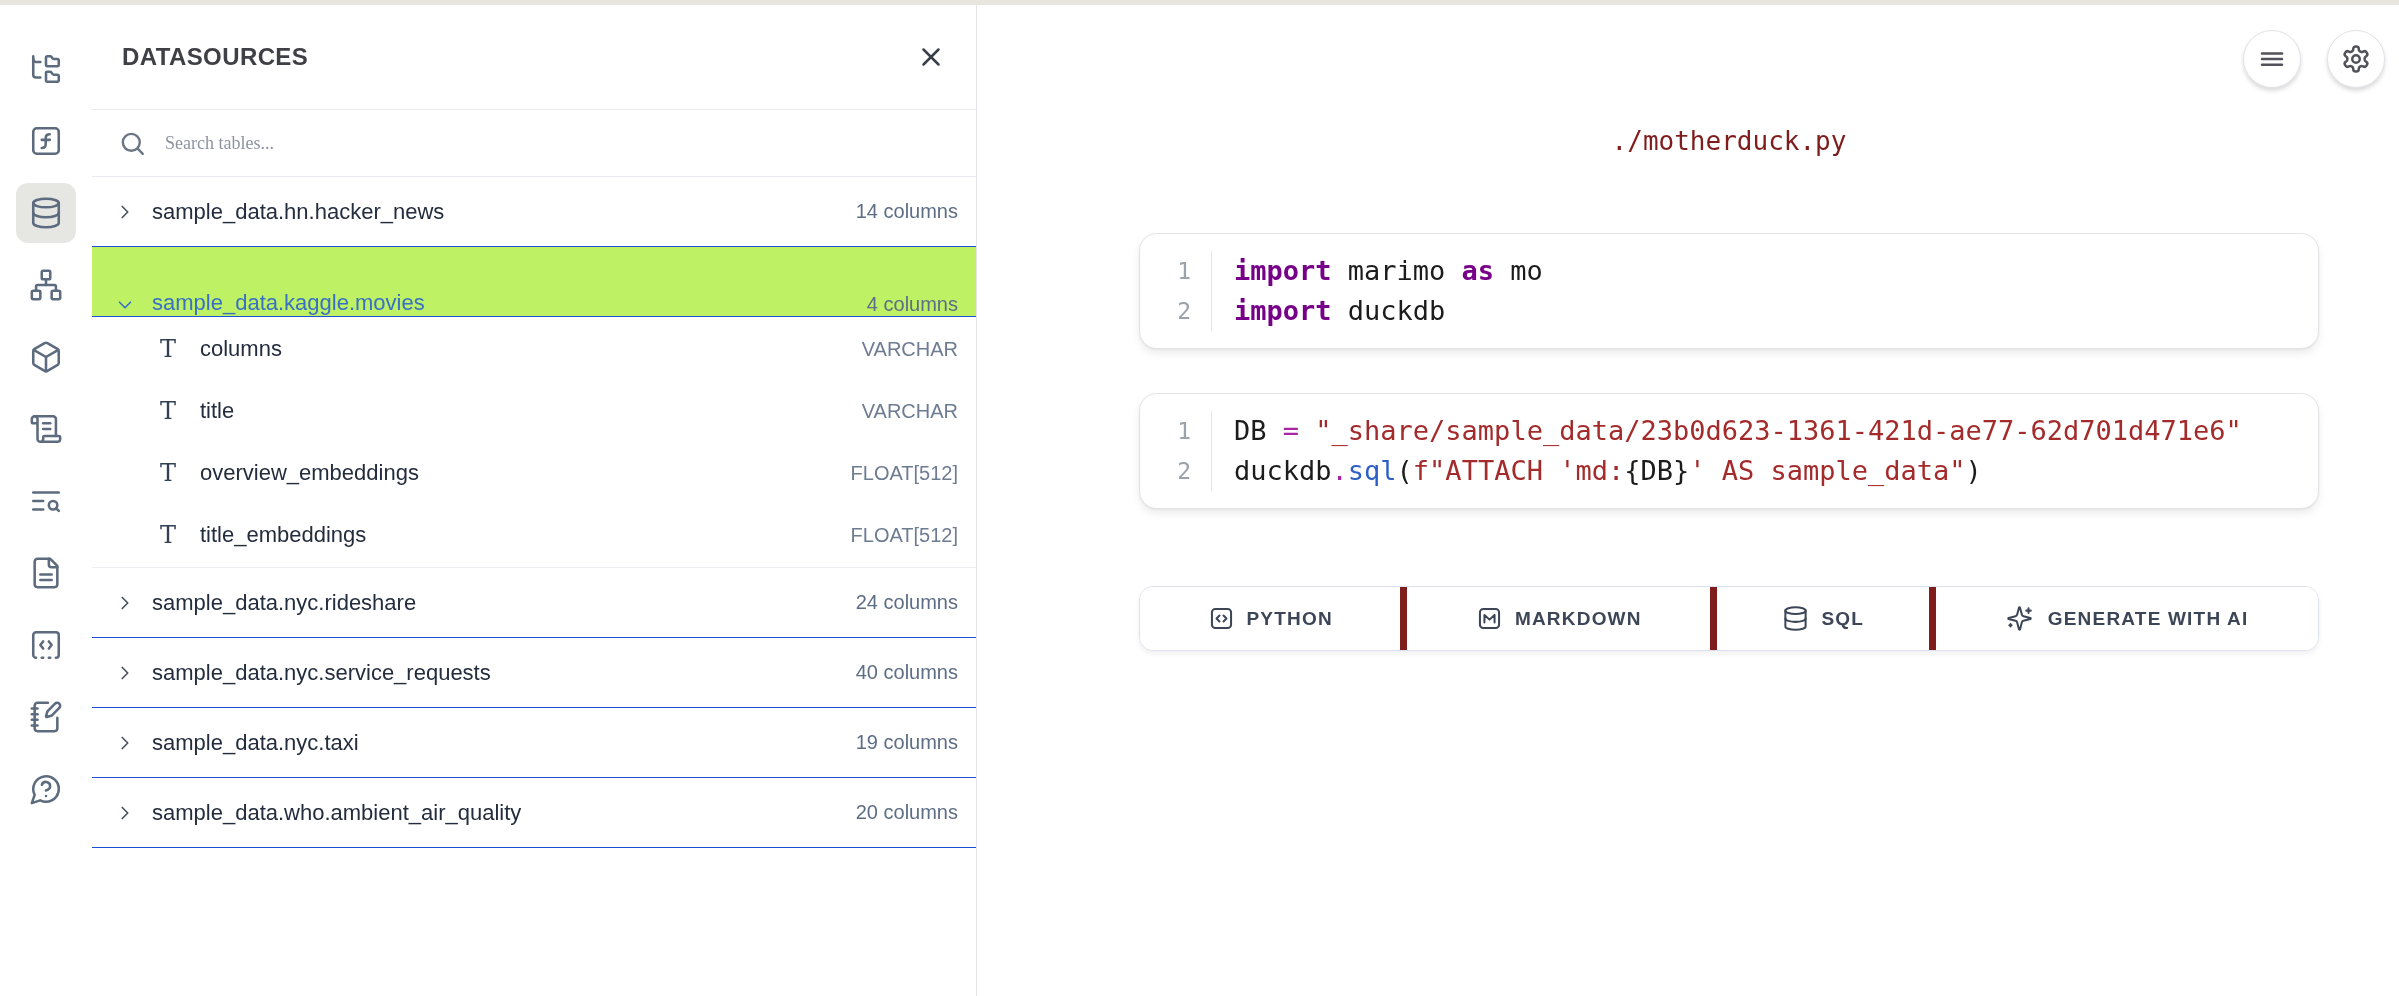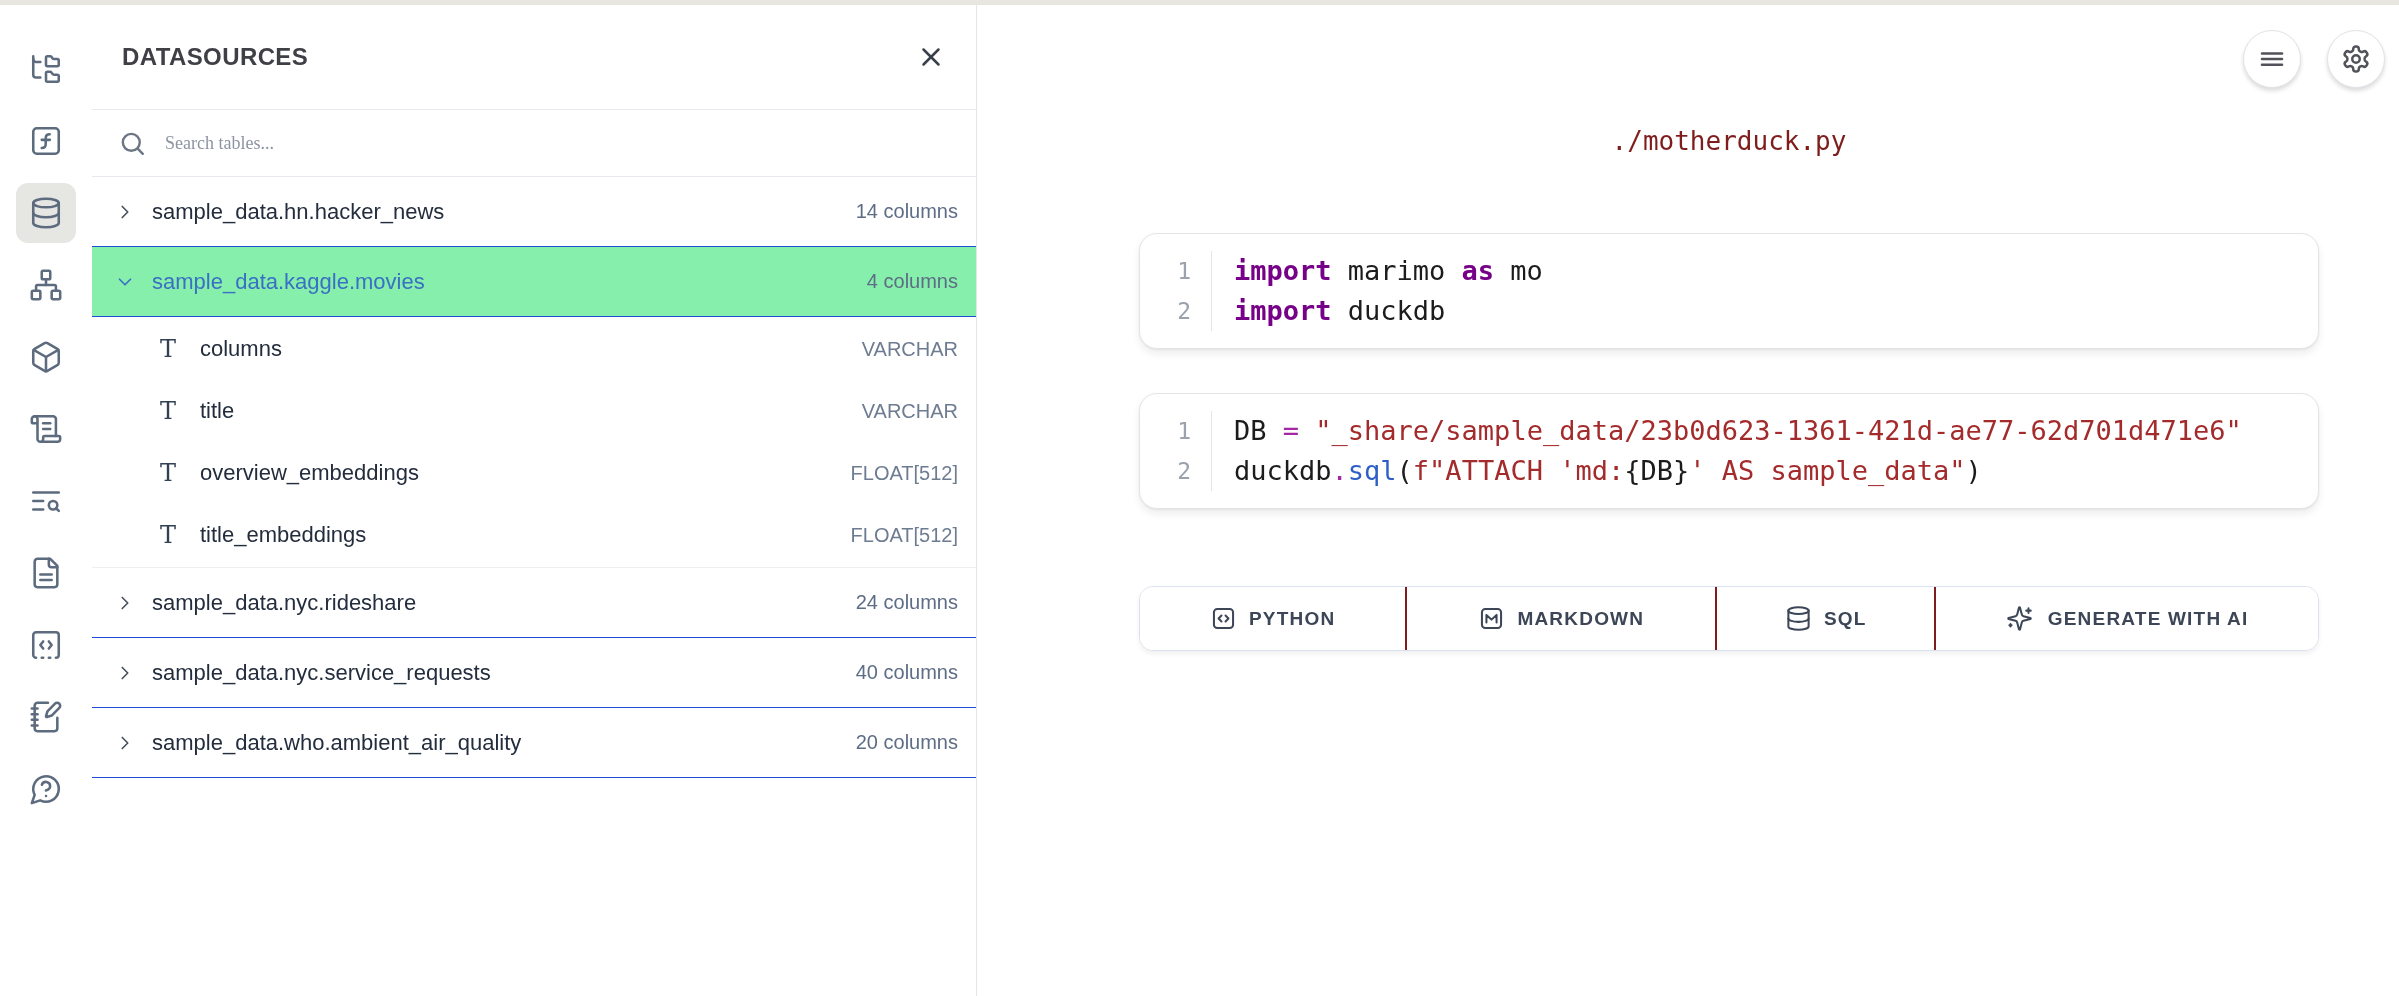--- a/index.html
+++ b/index.html
@@ -21,21 +21,21 @@
   .close-btn svg { width:30px; height:30px; }
   .search-row { height:67px; flex:0 0 67px; border-bottom:1px solid #e7e9ee; display:flex; align-items:center; padding:0 26px; gap:18px; color:#6b7584; }
   .search-row svg { width:29px; height:29px; flex:0 0 29px; }
   .search-input { border:none; outline:none; flex:1; font-size:18px; font-family:Liberation Serif, serif; color:#2b323d; }
   .search-input::placeholder { color:#8d94a1; }
 
   .table-list { flex:1; overflow:hidden; }
   .trow { height:70px; display:flex; align-items:center; gap:16px; padding:0 18px 0 22px; border-bottom:1px solid #1d4ed8; font-size:22px; color:#232d3d; cursor:pointer; }
   .trow .chev { width:22px; height:22px; color:#46505e; flex:0 0 22px; }
   .trow .meta { margin-left:auto; color:#5d6d85; font-size:20px; }
-  .trow.selected { background:#86efac; color:#3a70c4; }
+  .trow.selected { background:#bef264; color:#3a70c4;align-items:flex-end; }
   .trow.selected .chev { color:#3a70c4; }
   .cols-group { border-bottom:1px solid #edeff3; padding:1px 0; }
   .crow { height:62px; display:flex; align-items:center; gap:20px; padding:0 18px 0 64px; font-size:22px; color:#232d3d; cursor:pointer; }
   .t-glyph { font-family:"DejaVu Serif", serif; font-size:24px; color:#333f52; width:24px; text-align:center; }
   .crow .ctype { margin-left:auto; color:#6e7c92; font-size:20px; }
 
   
   .main { flex:1; position:relative; }
   .topbar-buttons { position:absolute; top:25px; right:14px; display:flex; gap:26px; }
   .circle-btn { width:58px; height:58px; border-radius:50%; background:#fff; border:1px solid #e2e3e8; box-shadow:0 3px 4px rgba(0,0,0,.14); display:flex; align-items:center; justify-content:center; color:#52525b; cursor:pointer; }
@@ -53,21 +53,21 @@
   .tk-kw { color:#770088; font-weight:700; }
   .tk-op { color:#a626a4; }
   .tk-str { color:#a42b2b; }
   .tk-fn { color:#2e5fc7; }
   .tk-pl { color:#1c1c1c; }
 
   .add-row { margin-top:77px; height:65px; display:flex; border:1px solid #dbe1ee; border-radius:14px; background:#fff;
              box-shadow:0 3px 5px rgba(0,0,0,.06); overflow:hidden; }
   .add-btn { display:flex; align-items:center; justify-content:center; gap:15px; background:#fff; border:none; cursor:pointer;
              font-family:"Liberation Sans",sans-serif; font-size:19px; font-weight:700; letter-spacing:1.2px; color:#3c4657; }
-  .add-btn:not(:last-child) { border-right:2px solid #7f1d1d;gap:12px; }
+  .add-btn:not(:last-child) { border-right:7px solid #7f1d1d;gap:12px; }
   .add-btn svg { width:27px; height:27px; flex:0 0 27px; }
 </style>
 </head>
 <body>
 
 <div class="top-strip"></div>
 <div class="app">
 
   <nav class="rail" id="rail">
       <button class="rail-btn">
@@ -221,20 +221,27 @@
             </svg></span>
           <span>sample_data.nyc.rideshare</span>
           <span class="meta">24 columns</span>
         </div>
         <div class="trow">
           <span class="chev"><svg viewBox="0 0 24 24" fill="none" stroke="currentColor" stroke-width="1.8" stroke-linecap="round" stroke-linejoin="round">
               <path d="m9 18 6-6-6-6"></path>
             </svg></span>
           <span>sample_data.nyc.service_requests</span>
           <span class="meta">40 columns</span>
+        </div>
+        <div class="trow">
+          <span class="chev"><svg viewBox="0 0 24 24" fill="none" stroke="currentColor" stroke-width="1.8" stroke-linecap="round" stroke-linejoin="round">
+              <path d="m9 18 6-6-6-6"></path>
+            </svg></span>
+          <span>sample_data.nyc.taxi</span>
+          <span class="meta">19 columns</span>
         </div>
         <div class="trow">
           <span class="chev"><svg viewBox="0 0 24 24" fill="none" stroke="currentColor" stroke-width="1.8" stroke-linecap="round" stroke-linejoin="round">
               <path d="m9 18 6-6-6-6"></path>
             </svg></span>
           <span>sample_data.who.ambient_air_quality</span>
           <span class="meta">20 columns</span>
         </div>
       </div>
   </aside>

